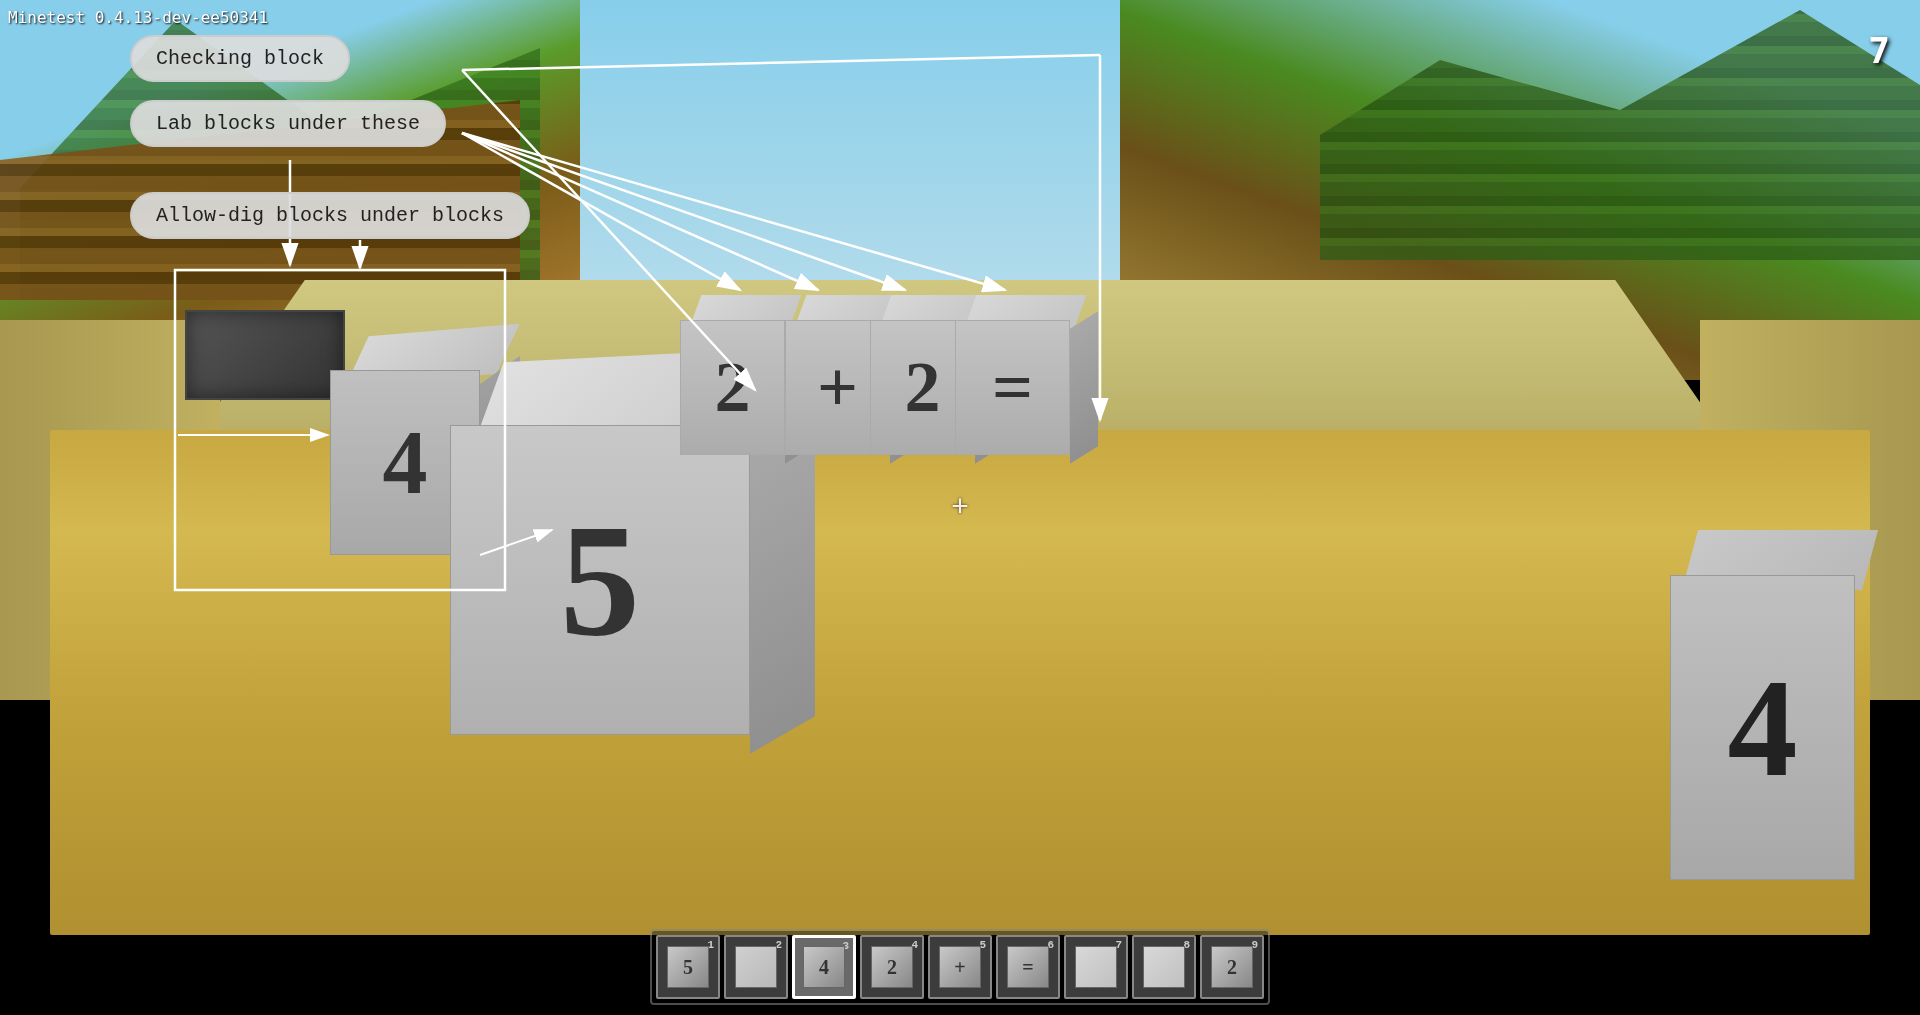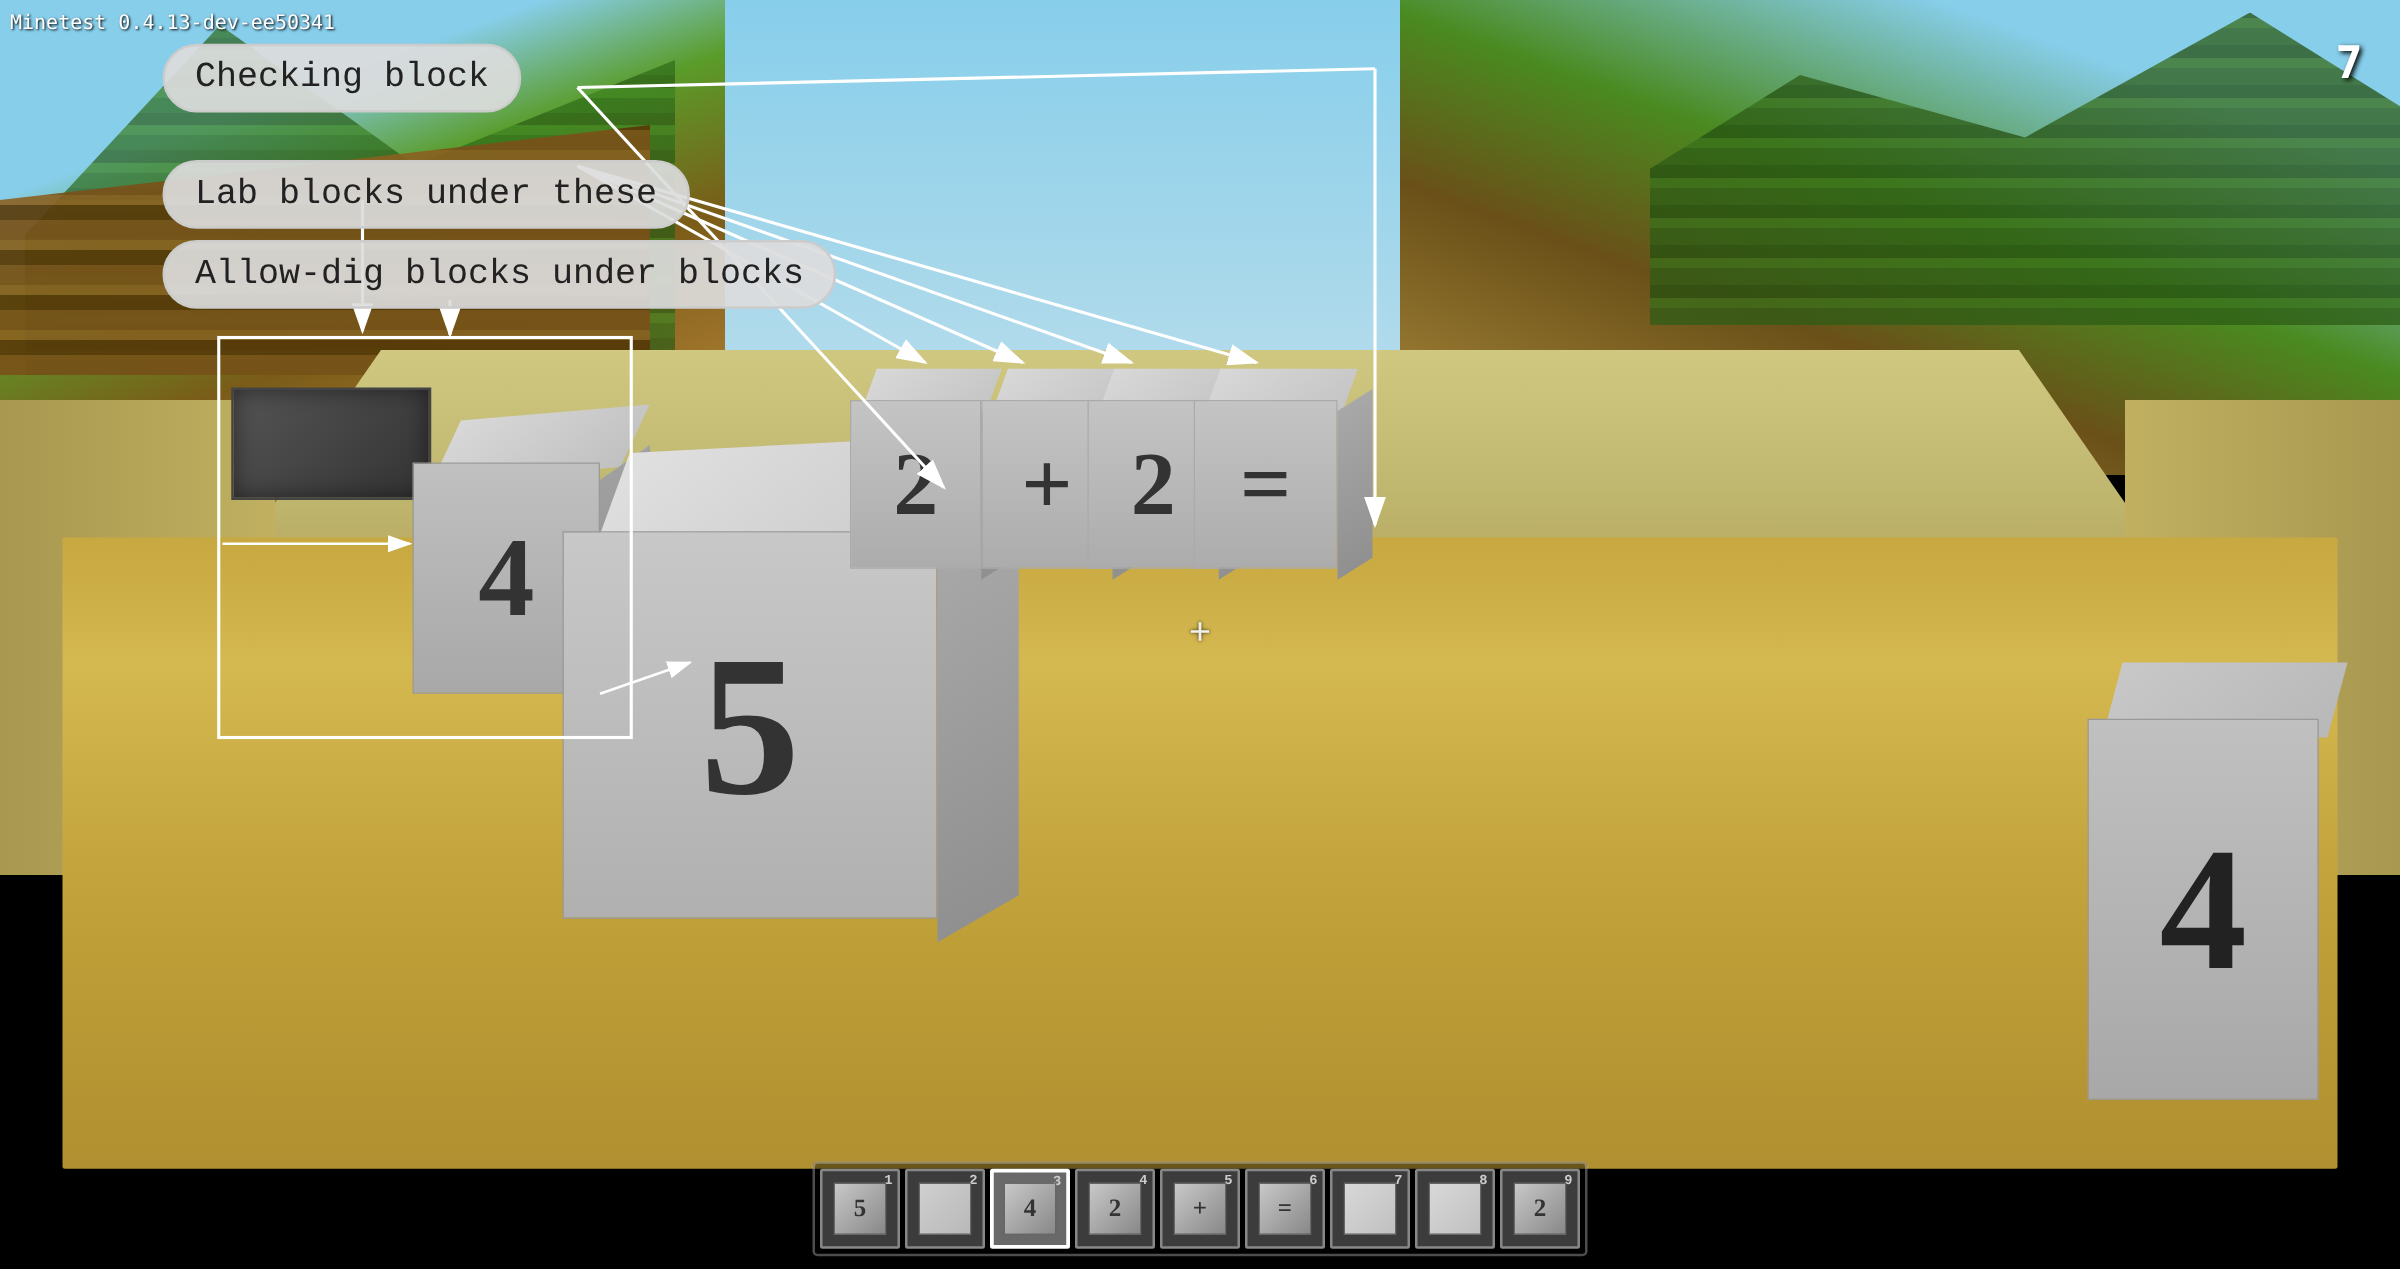--- a/index.html
+++ b/index.html
@@ -76,21 +76,21 @@
       position: relative;
     }
 
     
     .annotation-label {
       position: absolute;
       background: rgba(220, 220, 220, 0.92);
       border: 2px solid #ccc;
       border-radius: 30px;
       padding: 10px 24px;
-      font-size: 28px;
+      font-size: 20px;
       font-weight: 500;
       color: #222;
       white-space: nowrap;
       z-index: 10;
     }
 
     
     .annotations-svg {
       position: absolute;
       top: 0; left: 0;
@@ -268,21 +268,21 @@
     <line x1="360" y1="240" x2="360" y2="268" stroke="white" stroke-width="2.5" marker-end="url(#arrowhead)"></line>
 
     <line x1="178" y1="435" x2="328" y2="435" stroke="white" stroke-width="2" marker-end="url(#arrowhead)"></line>
     <line x1="480" y1="555" x2="552" y2="530" stroke="white" stroke-width="2" marker-end="url(#arrowhead)"></line>
   </svg>
 
   <div class="annotation-label" style="top:35px;left:130px;">
     <span>Checking block</span>
   </div>
 
-  <div class="annotation-label" style="top:128px;left:130px;text-align:right;">
+  <div class="annotation-label" style="top:100px;left:130px;text-align:right;">
     <span>Lab blocks under these</span>
   </div>
 
   <div class="annotation-label" style="top:192px;left:130px;">
     <span>Allow-dig blocks under blocks</span>
   </div>
 
   <div class="version-text">
     <span>Minetest 0.4.13-dev-ee50341</span>
   </div>

